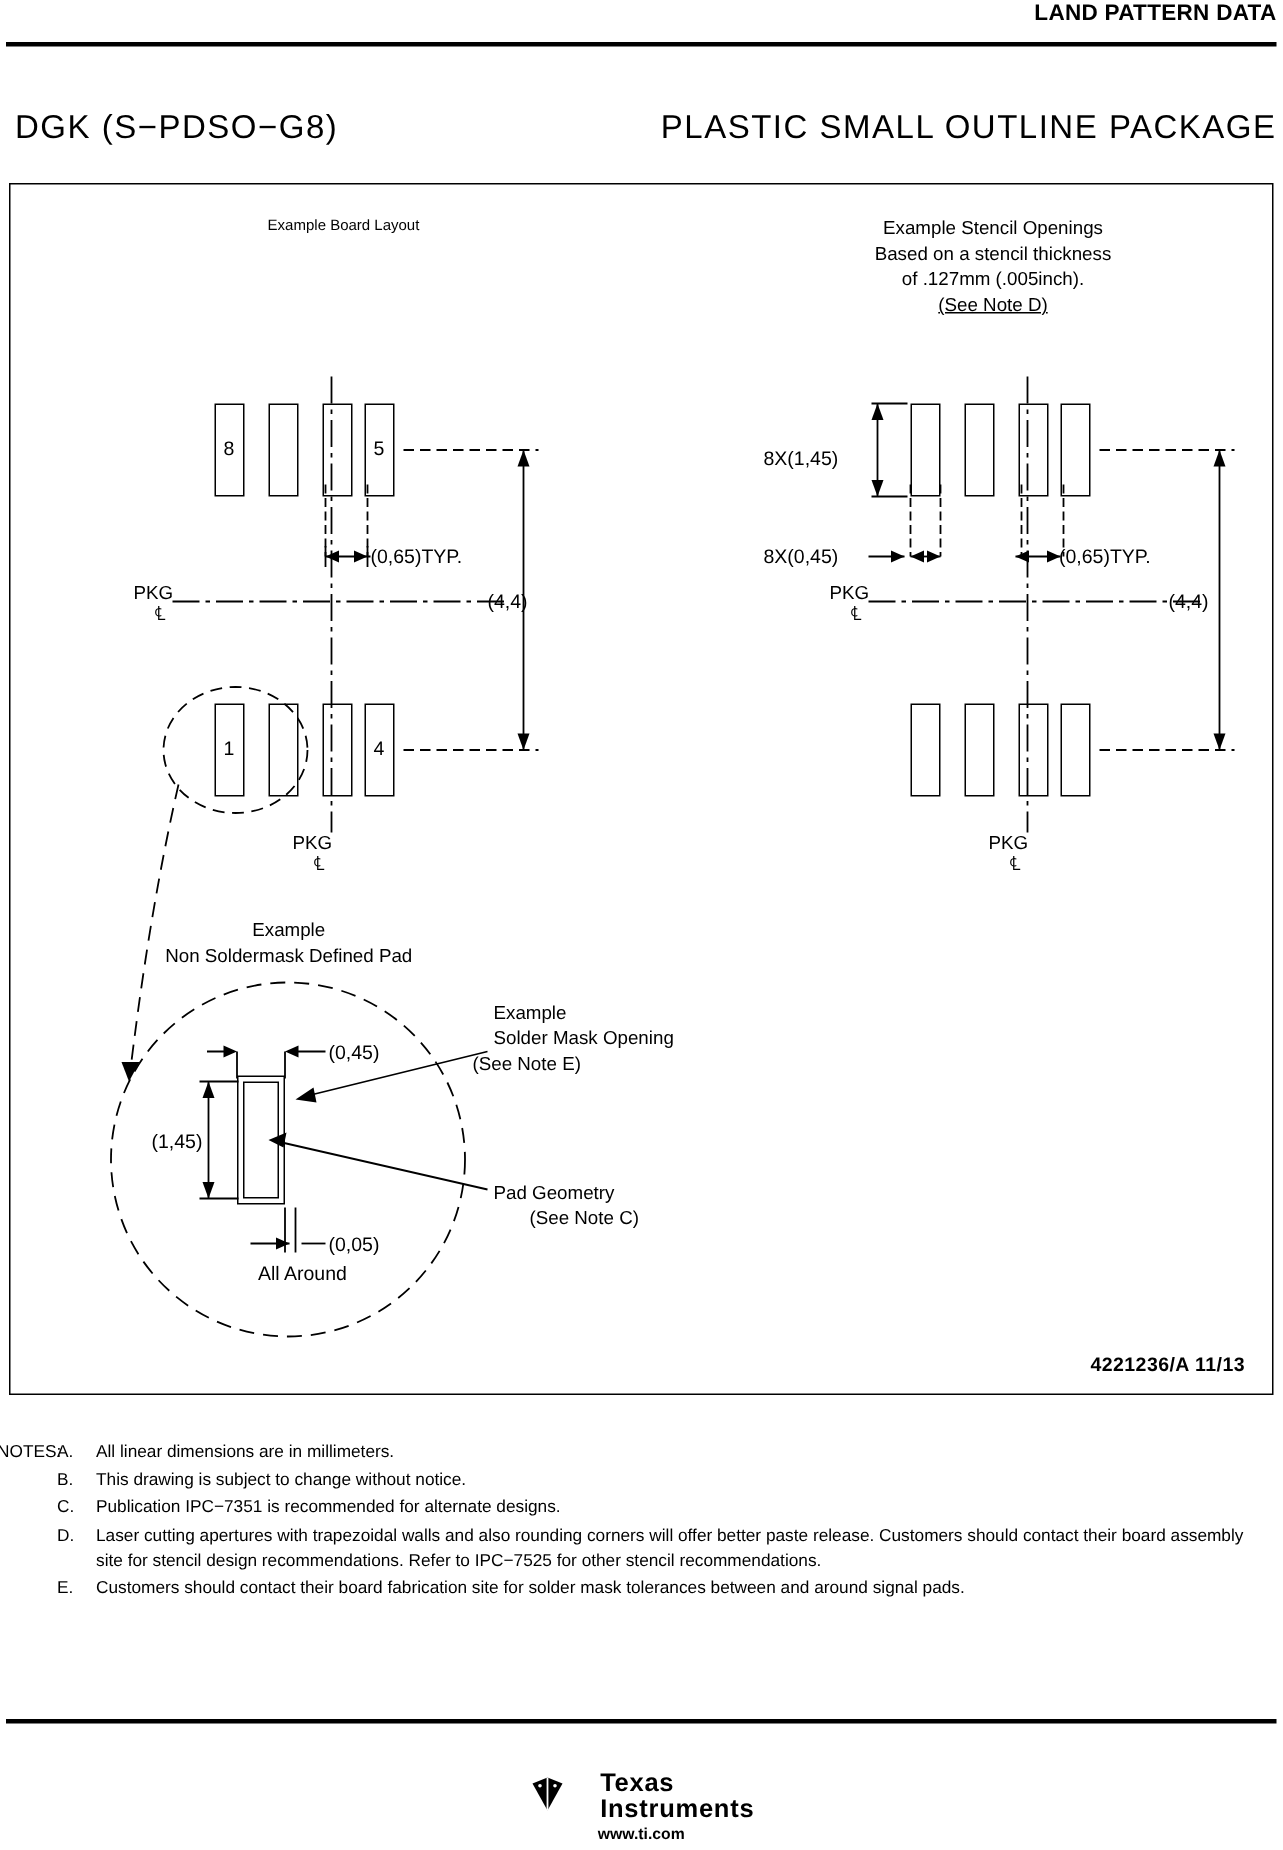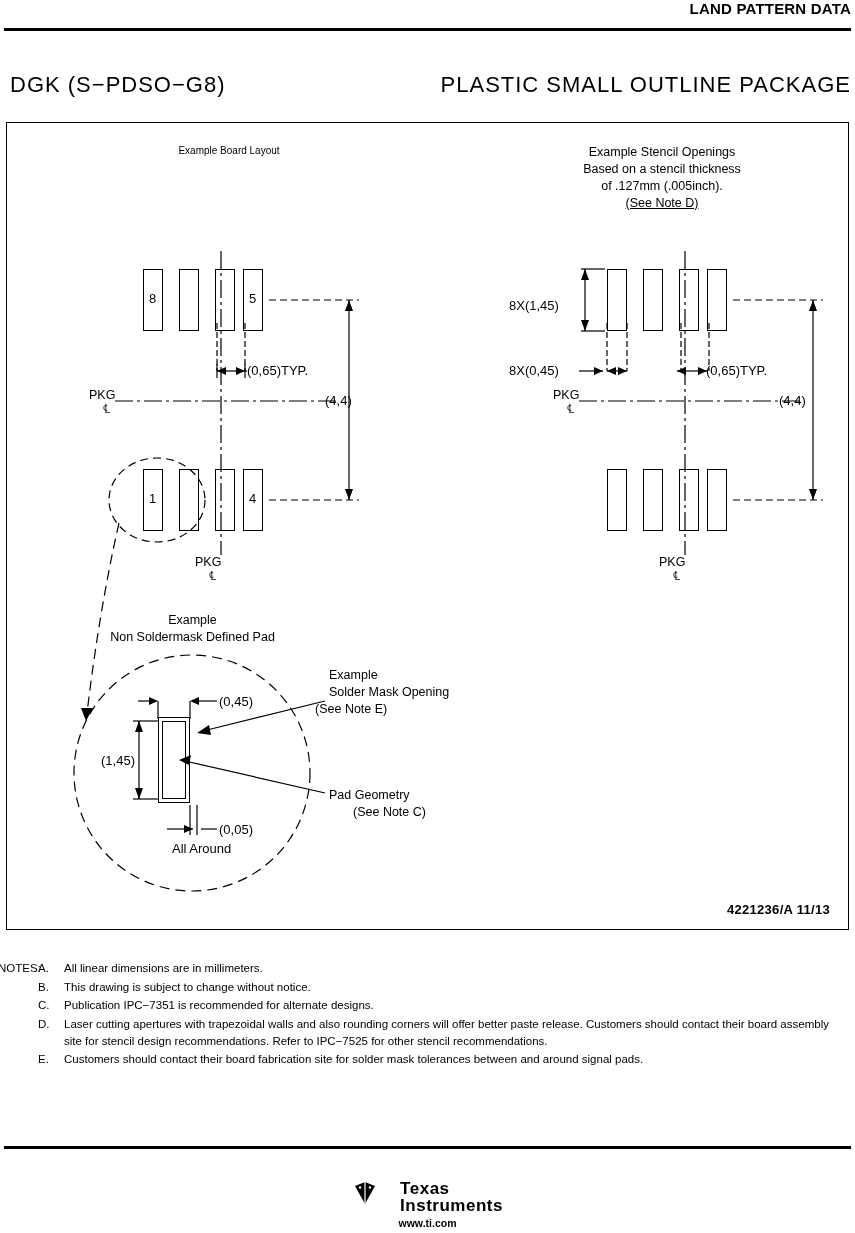--- a/index.html
+++ b/index.html
@@ -139,21 +139,21 @@
     right: 0;
     top: 1180px;
     text-align: center;
   }
   .ti-logo-wrap {
     display: inline-block;
     text-align: left;
   }
   .ti-row {
     display: flex;
-    align-items: flex-start;
+    align-items: flex-end;
     gap: 22px;
   }
   .ti-text {
     line-height: 1.0;
   }
   .ti-text .l1 {
     font-size: 17px;
     font-weight: bold;
     letter-spacing: 0.5px;
   }

